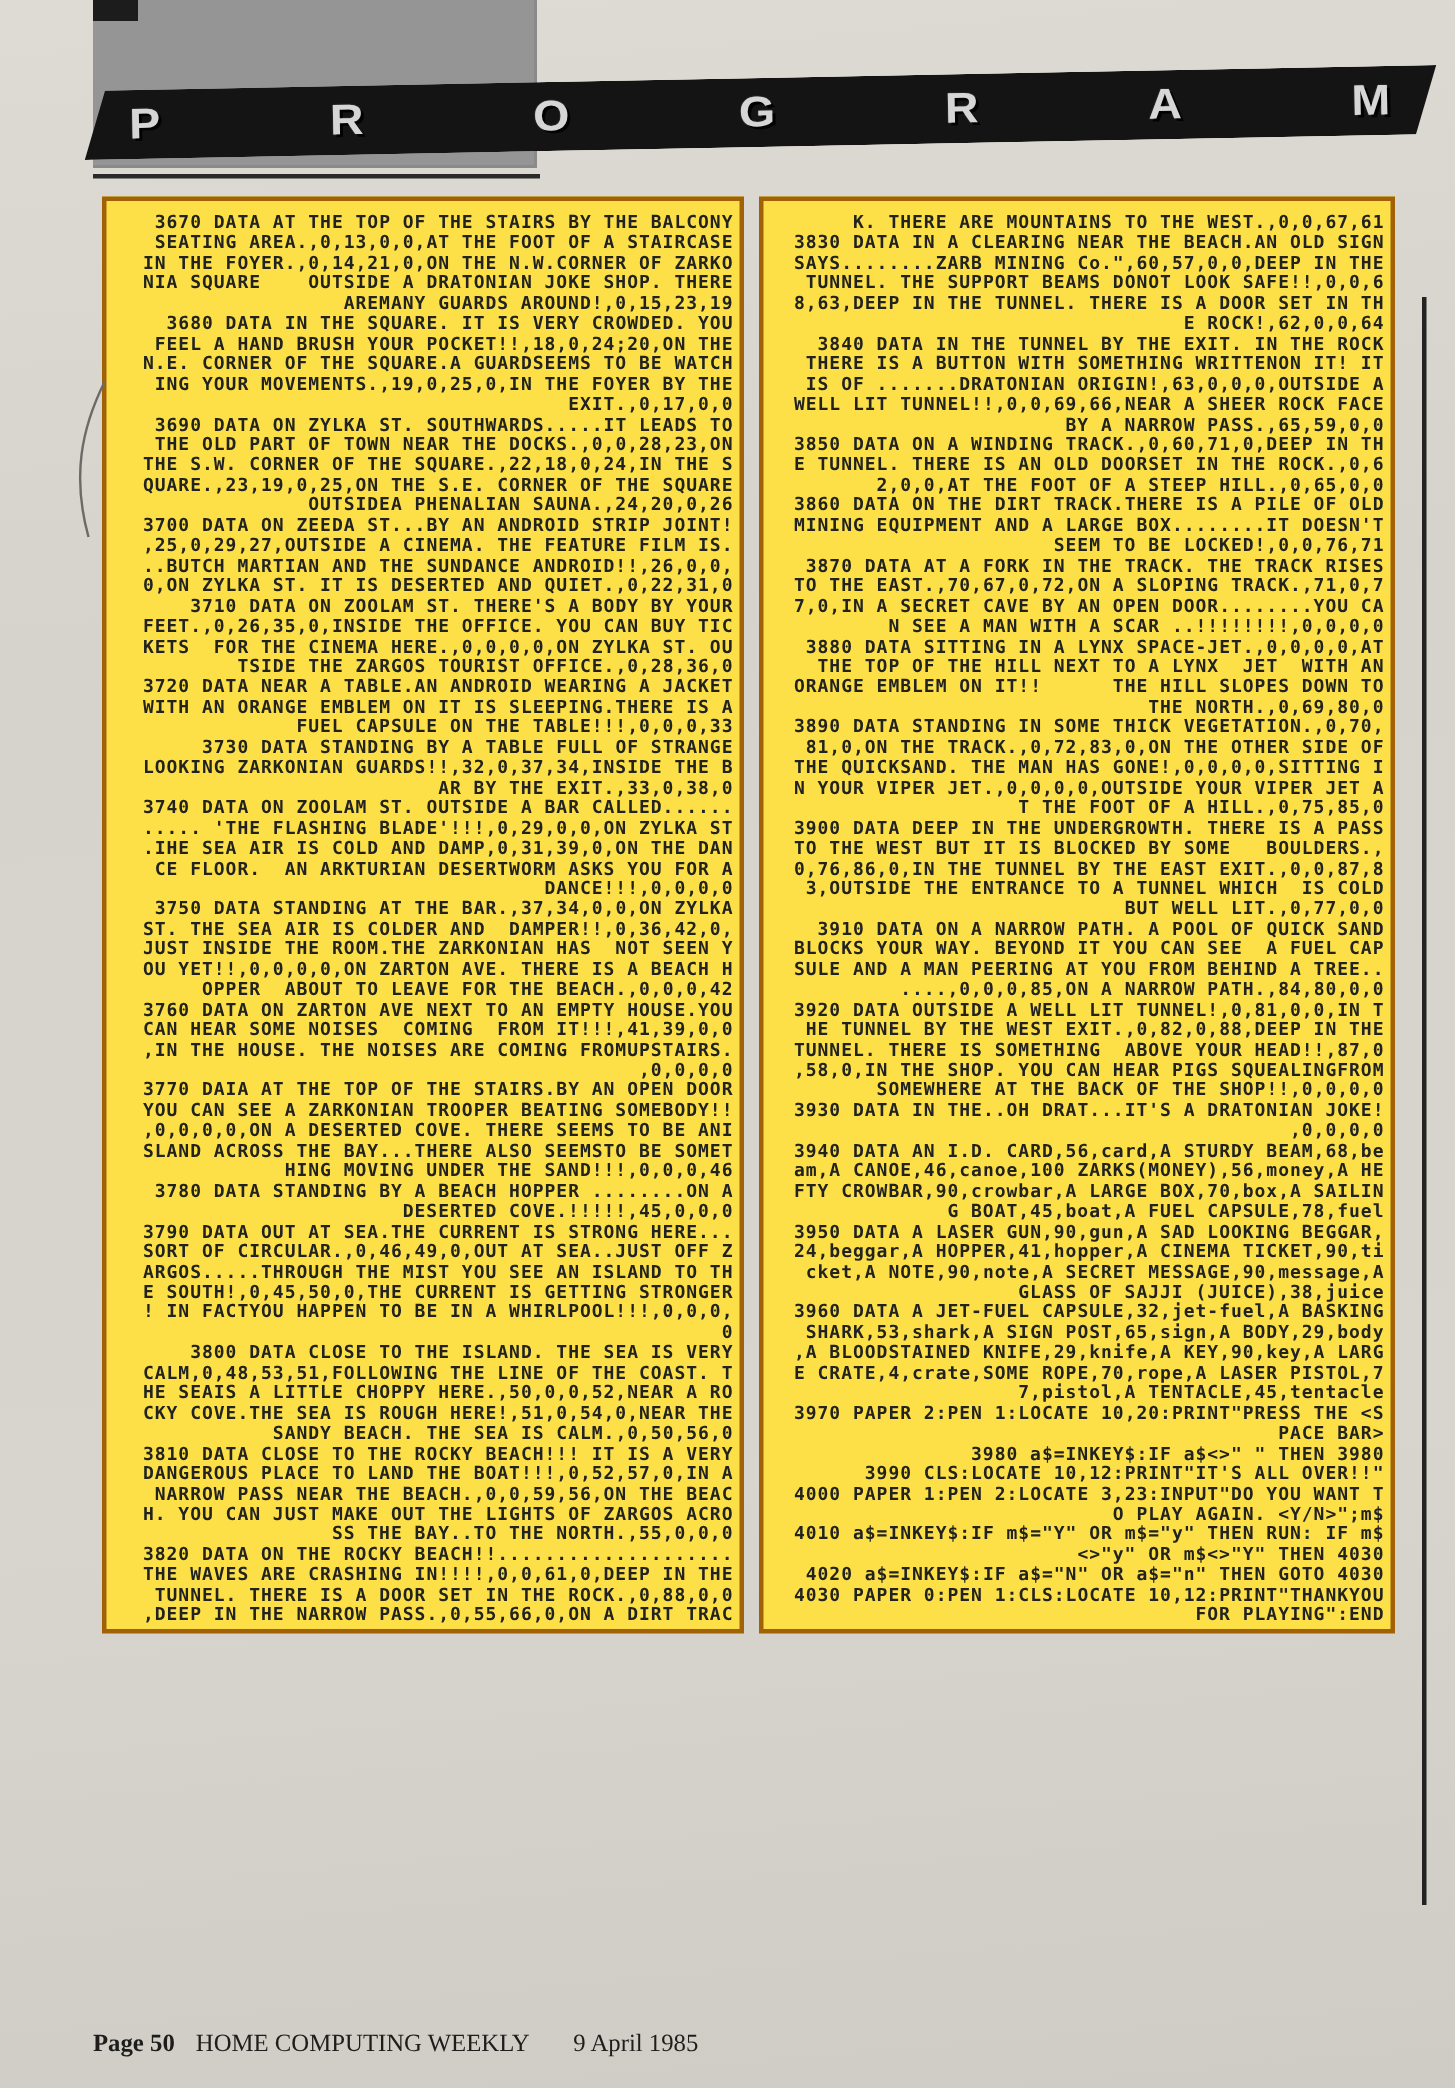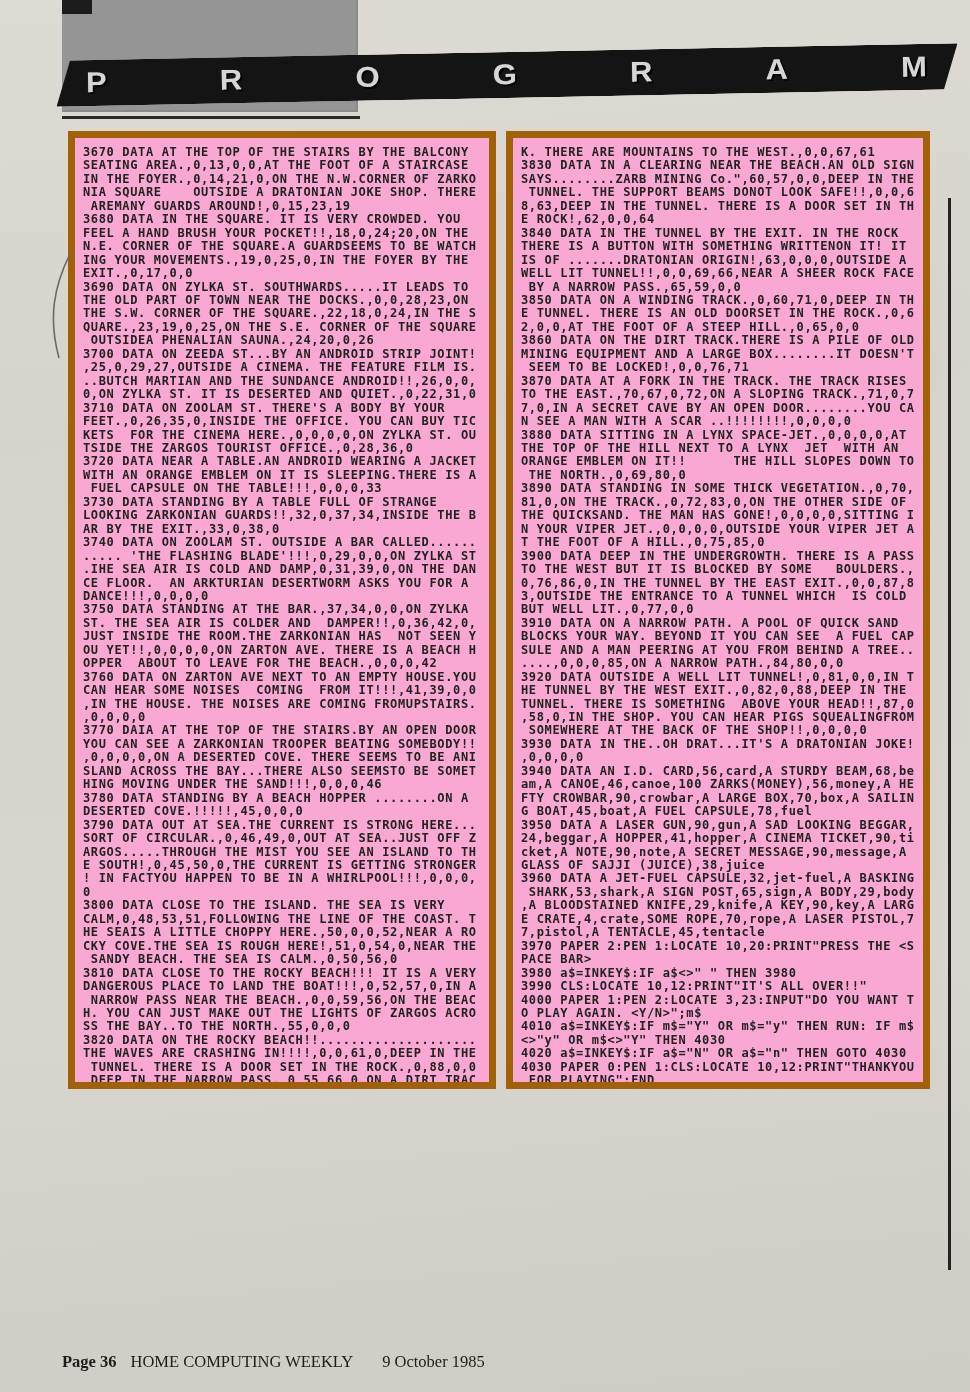--- a/index.html
+++ b/index.html
@@ -16,21 +16,21 @@
   .banner{left:56px;top:52px;width:902px;height:46px;background:#141414;
           transform:rotate(-1.1deg);
           clip-path:polygon(1.6% 0,100% 0,98.4% 100%,0 100%);
           display:flex;align-items:center;justify-content:space-between;
           padding:0 30px;box-sizing:border-box;}
   .banner span{font-weight:bold;font-size:31px;color:#d6d6d6;
                transform:scaleY(.92);letter-spacing:1px;
                text-shadow:2px 2px 0 rgba(0,0,0,.9),0 0 1px #777;}
 
   
-  .listing-box{background:#f9a8d4;border:7px solid #a16207;box-sizing:border-box;}
+  .listing-box{background:#fde047;border:3px solid #a16207;box-sizing:border-box;text-align:right;}
   .box-left{left:68px;top:131px;width:428px;height:958px;}
   .box-right{left:506px;top:131px;width:424px;height:958px;}
   pre.code{margin:0;padding:8px 4px 4px 8px;
            font-family:"DejaVu Sans Mono",monospace;font-weight:bold;
            font-size:12px;line-height:13.45px;letter-spacing:.65px;
            color:#222320;white-space:pre;overflow:hidden;height:100%;box-sizing:border-box;}
 
   .right-rule{left:948px;top:198px;width:3px;height:1072px;background:#232323;}
   .pen-mark{left:44px;top:252px;}
 
@@ -207,14 +207,14 @@
 <svg class="abs pen-mark" width="34" height="110" viewBox="0 0 34 110">
   <path d="M26,2 C10,34 4,66 15,106" fill="none" stroke="#6b6a66" stroke-width="1.6"></path>
 </svg>
 
 <div class="abs photo">
   
   
 </div>
 
 <div class="abs footer">
-  <span class="pg">Page 36</span><span class="mag">HOME COMPUTING WEEKLY</span><span>9 October 1985</span>
+  <span class="pg">Page 50</span><span class="mag">HOME COMPUTING WEEKLY</span><span>9 April 1985</span>
 </div>
 
 </body></html>

